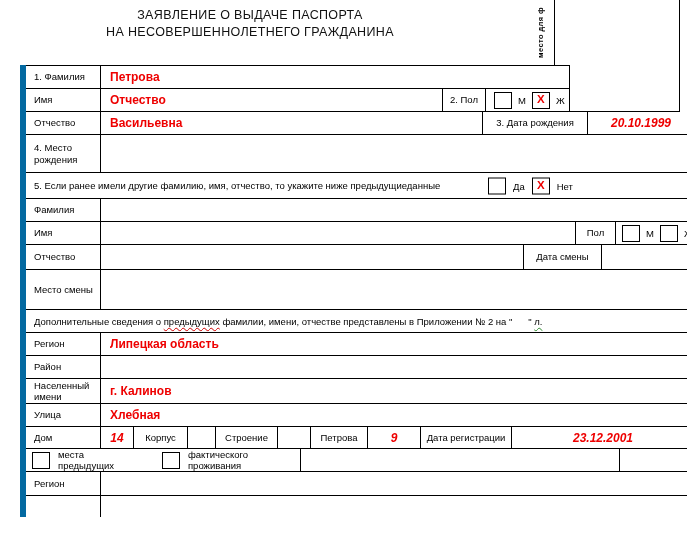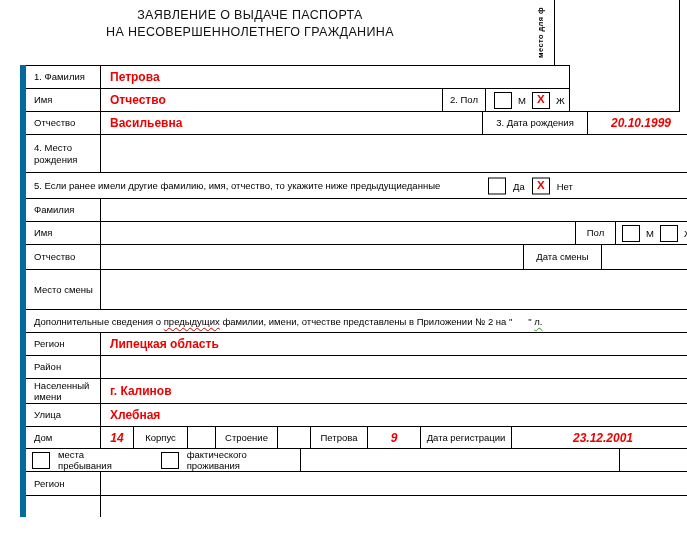--- a/index.html
+++ b/index.html
@@ -172,21 +172,21 @@
     <div class="c lab ctr" style="width:57px">Петрова</div>
     <div class="c val valc" style="width:53px">9</div>
     <div class="c lab ctr" style="width:91px">Дата регистрации</div>
     <div class="c val valc" style="width:183px">23.12.2001</div>
   </div>
 
   <div class="r" style="height:23px;width:669px">
     <div class="c" style="width:275px">
       <div class="grp" style="padding-left:6px;gap:8px">
         <span class="cb"></span>
-        <span>места пребывания</span>
+        <span>места предыдущих</span>
         <span class="cb gap14"></span>
         <span>фактического проживания</span>
       </div>
     </div>
     <div class="c" style="width:319px"></div>
   </div>
 
   <div class="r" style="height:24px;width:669px">
     <div class="c lab" style="width:75px">Регион</div>
     <div class="c" style="width:594px"></div>

